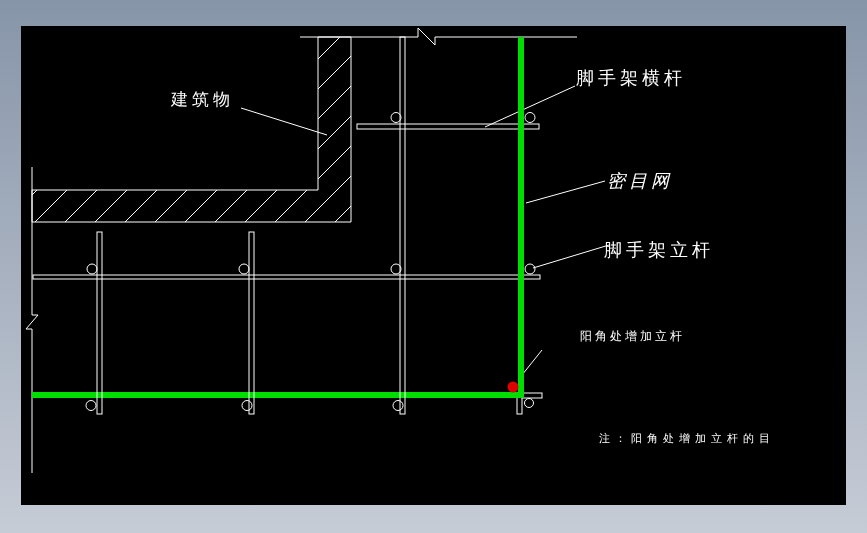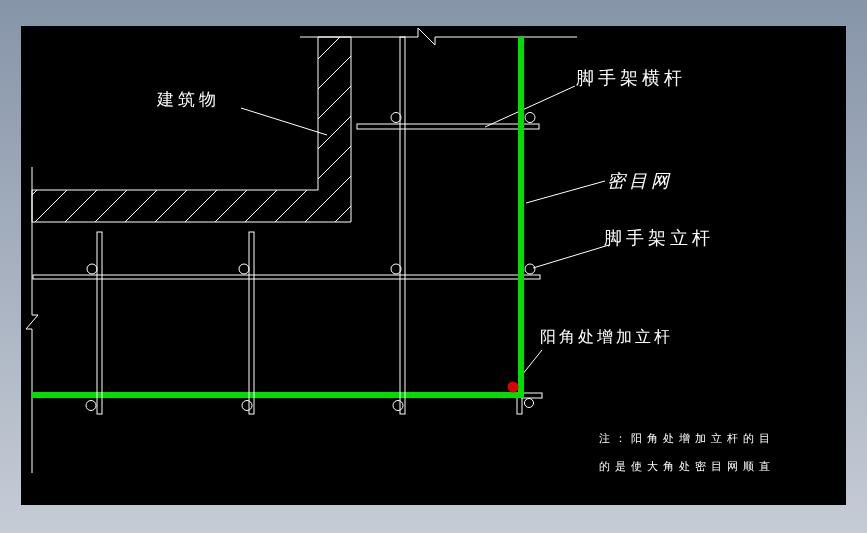--- a/index.html
+++ b/index.html
@@ -28,21 +28,21 @@
   .reddot { fill: var(--red, #dd0000); stroke: none; }
   .cadlabel {
     position: absolute;
     color: var(--white, #ffffff);
     font-size: 17px;
     line-height: 19px;
     letter-spacing: 4px;
     white-space: nowrap;
   }
   .cadlabel.big { font-size: 18px; line-height: 20px; }
-  .cadlabel.small { font-size: 16px; line-height: 17px; letter-spacing: 3px; }
+  .cadlabel.small { font-size: 12px; line-height: 17px; letter-spacing: 3px; margin-left: 40px; }
   .note-block {
     position: absolute;
     left: 578px;
     top: 398px;
     color: var(--white, #ffffff);
     font-size: 11px;
     line-height: 28px;
     letter-spacing: 5px;
     white-space: nowrap;
   }
@@ -95,28 +95,27 @@
 
     <circle class="wline" cx="70" cy="379.5" r="5"></circle>
     <circle class="wline" cx="226" cy="379.5" r="5"></circle>
     <circle class="wline" cx="377" cy="379.5" r="5"></circle>
 
     <circle class="wline" cx="508" cy="377" r="4.5"></circle>
 
     <circle class="reddot" cx="492" cy="361" r="5.5"></circle>
   </svg>
 
-  <div class="cadlabel" style="left:136px; top:64px;">建筑物</div>
+  <div class="cadlabel" style="left:150px; top:64px;">建筑物</div>
 
   <div class="cadlabel big" style="left:555px; top:42px;text-align:right;">脚手架横杆</div>
 
   <div class="cadlabel big" style="left:586px; top:145px;font-style:italic;">密目网</div>
 
-  <div class="cadlabel big" style="left:583px; top:202px;">脚手架立杆</div>
+  <div class="cadlabel big" style="left:583px; top:214px;">脚手架立杆</div>
 
   <div class="cadlabel small" style="left:519px; top:302px;">阳角处增加立杆</div>
 
   <div class="note-block">
     <div>注：阳角处增加立杆的目</div>
-    <div>的是使大角处密目网顺直</div>
   </div>
 
 </div>
 
 </body></html>

